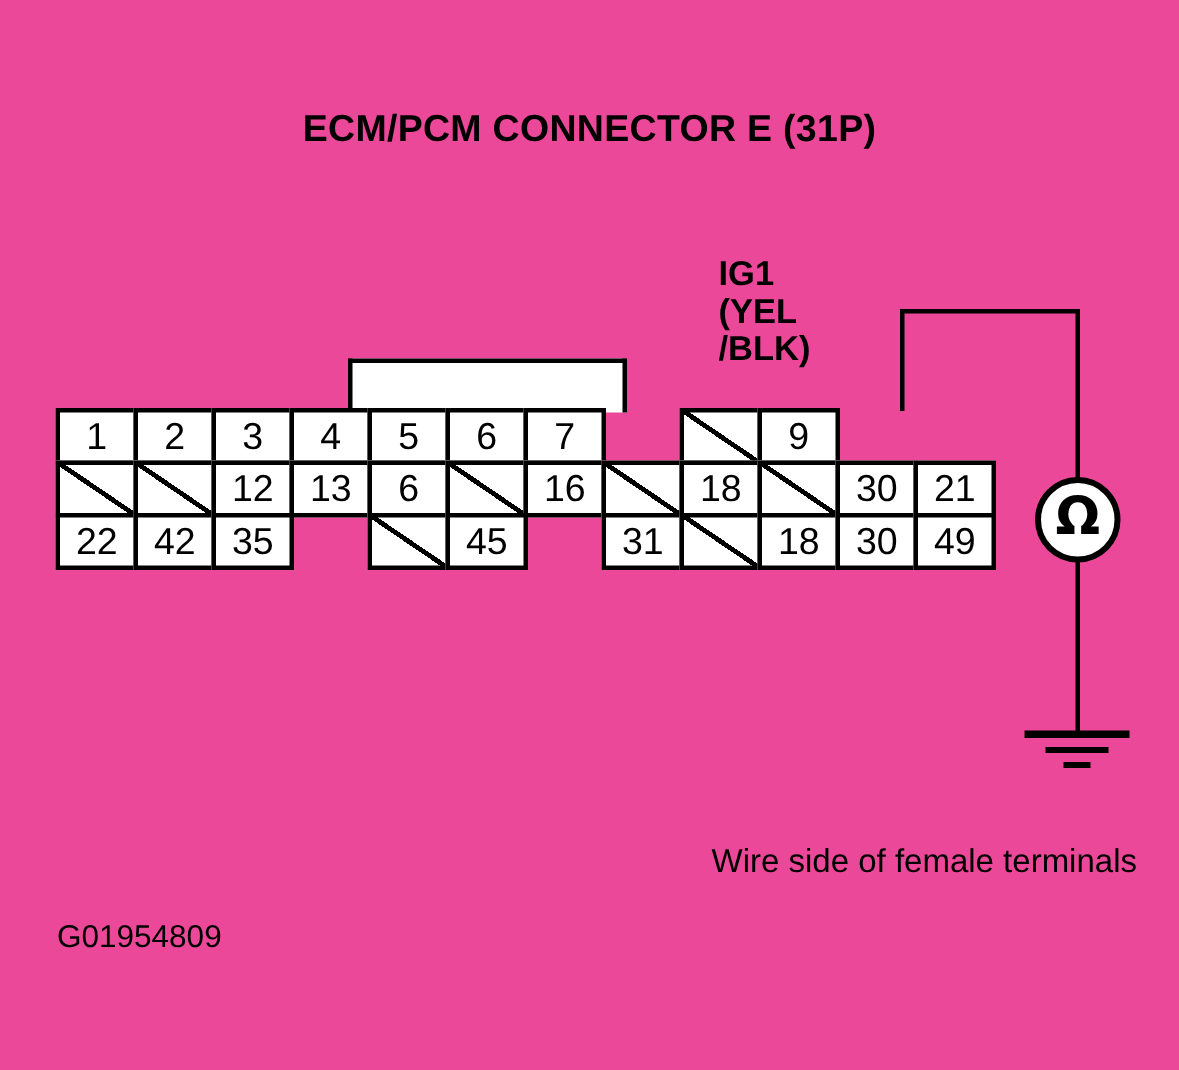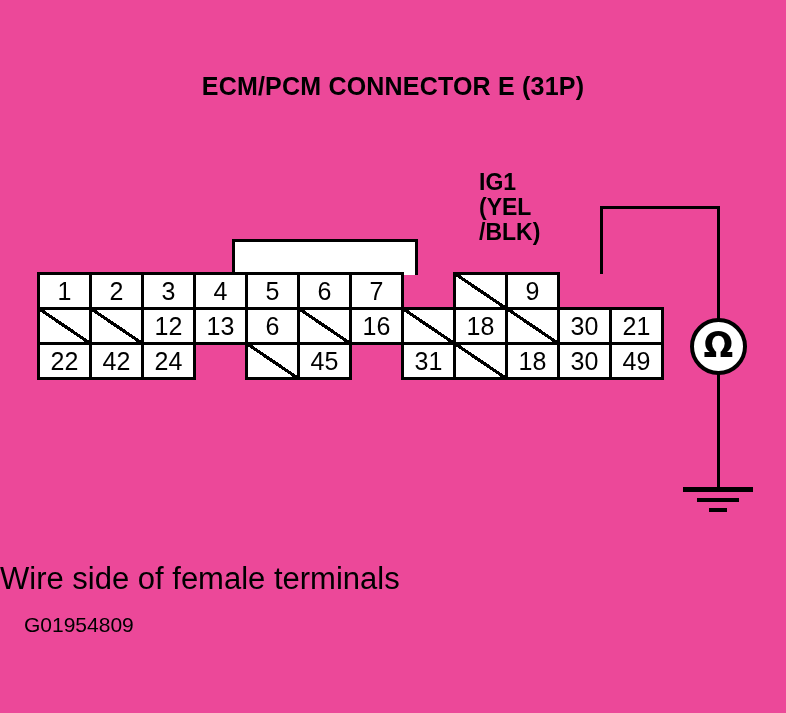--- a/index.html
+++ b/index.html
@@ -157,27 +157,27 @@
   .gnd .b1 { top: 0;   width: 70px; }
   .gnd .b2 { top: 11px; width: 42px; height: 4px; }
   .gnd .b3 { top: 21px; width: 18px; height: 4px; }
 
   
   .caption {
     position: absolute;
     left: 0;
     top: 561px;
     width: 758px;
-    text-align: left;
-    font-size: 31px;
+    text-align: right;
+    font-size: 22px;
     white-space: nowrap;
   }
   .figure-id {
     position: absolute;
-    left: 24px;
+    left: 38px;
     top: 613px;
     font-size: 21px;
     white-space: nowrap;
   }
 </style>
 </head>
 <body>
 
 <div id="page">
 
@@ -249,21 +249,21 @@
         </div>
       </div>
       <div class="grid-row">
         <div class="cell">
           <span>22</span>
         </div>
         <div class="cell">
           <span>42</span>
         </div>
         <div class="cell">
-          <span>24</span>
+          <span>35</span>
         </div>
         <div class="cell gap"></div>
         <div class="cell blank"></div>
         <div class="cell">
           <span>45</span>
         </div>
         <div class="cell gap"></div>
         <div class="cell">
           <span>31</span>
         </div>

